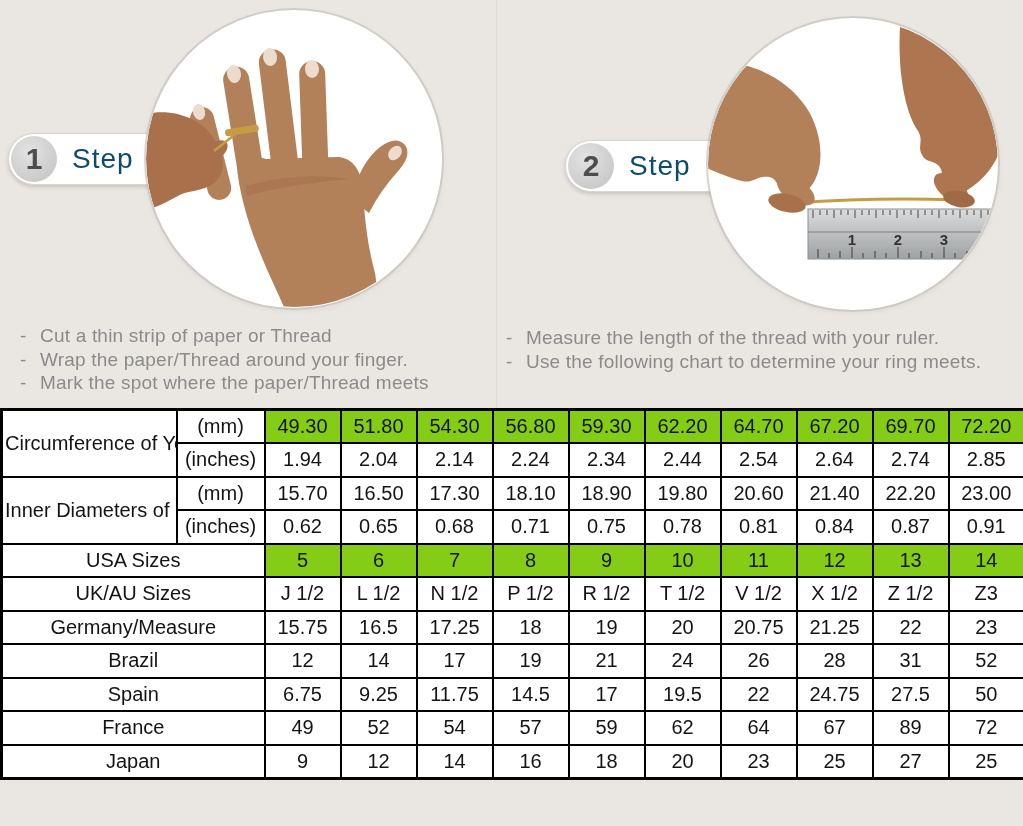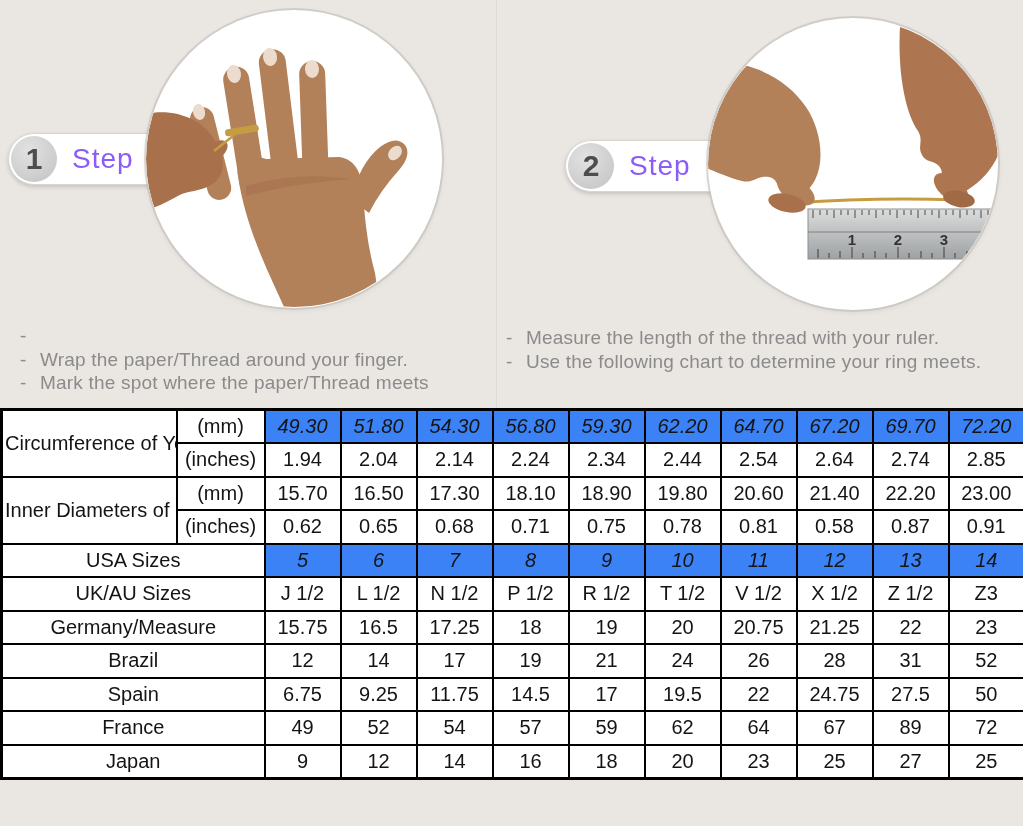--- a/index.html
+++ b/index.html
@@ -27,42 +27,42 @@
     display:flex; align-items:center; z-index:1;
   }
   .pill-1 { left:8px; top:133px; width:180px; height:52px; }
   .pill-2 { left:565px; top:140px; width:175px; height:52px; }
   .step-num {
     width:46px; height:46px; margin-left:2px; border-radius:50%;
     background:radial-gradient(circle at 38% 32%, #e2e2e2, #c9c9c9 78%);
     color:#4d4d4d; font-size:30px; font-weight:bold;
     display:flex; align-items:center; justify-content:center; flex:0 0 auto;
   }
-  .step-label { color:#8b5cf6; font-size:28px; margin-left:15px; letter-spacing:1px; }
+  .step-label { color:#0c4a6e; font-size:28px; margin-left:15px; letter-spacing:1px; }
 
   .instructions { position:absolute; color:#8b8b8b; font-size:19px; line-height:23.5px; letter-spacing:0.2px; z-index:3; }
   .inst-1 { left:20px; top:324px; }
   .inst-2 { left:506px; top:326px; }
   .inst-line { display:flex; }
   .inst-dash { width:20px; flex:0 0 auto; text-align:left; }
 
   .table-wrap { position:absolute; left:0; top:408px; width:1023px; }
   table.size-table {
     border-collapse:collapse; table-layout:fixed; width:1023px;
     background:#fff; border:3px solid #000; color:#141414;
   }
   table.size-table td {
     border:2px solid #000; height:33.5px; font-size:20px;
     text-align:center; vertical-align:middle; padding:0 2px;
     white-space:nowrap; overflow:hidden;
   }
   td.group-label { font-size:19px; line-height:21px; white-space:normal; padding:0 8px; }
   td.unit-cell  { font-size:19px; text-align:left; padding-left:4px;margin-left:8px; }
   td.row-label  { font-size:19px; text-align:left; padding-left:7px; }
-  td.shaded { background:#3b82f6;font-style:italic; }
+  td.shaded { background:#84cc16; }
 </style>
 </head>
 <body>
 
 <div class="page">
 
   <div class="top-section">
     <div class="half-divider"></div>
 
     <div class="step-pill pill-1">
@@ -104,20 +104,21 @@
 
           <line x1="68" y1="140" x2="92" y2="121" stroke="#c69c42" stroke-width="2.5"></line>
           <rect x="79" y="116" width="34" height="7" rx="3" fill="#c69c42" transform="rotate(-9 96 120)"></rect>
         </g>
       </svg>
     </div>
 
     <div class="instructions inst-1">
         <div class="inst-line">
           <span class="inst-dash">-</span>
+          <span class="inst-text">Cut a thin strip of paper or Thread</span>
         </div>
         <div class="inst-line">
           <span class="inst-dash">-</span>
           <span class="inst-text">Wrap the paper/Thread around your finger.</span>
         </div>
         <div class="inst-line">
           <span class="inst-dash">-</span>
           <span class="inst-text">Mark the spot where the paper/Thread meets</span>
         </div>
       </div>
@@ -287,21 +288,21 @@
           </tr>
           <tr>
             <td class="unit-cell">(inches)</td>
             <td class="value-cell">0.62</td>
             <td class="value-cell">0.65</td>
             <td class="value-cell">0.68</td>
             <td class="value-cell">0.71</td>
             <td class="value-cell">0.75</td>
             <td class="value-cell">0.78</td>
             <td class="value-cell">0.81</td>
-            <td class="value-cell">0.58</td>
+            <td class="value-cell">0.84</td>
             <td class="value-cell">0.87</td>
             <td class="value-cell">0.91</td>
           </tr>
           <tr>
             <td class="row-label" colspan="2">USA Sizes</td>
             <td class="value-cell shaded">5</td>
             <td class="value-cell shaded">6</td>
             <td class="value-cell shaded">7</td>
             <td class="value-cell shaded">8</td>
             <td class="value-cell shaded">9</td>

